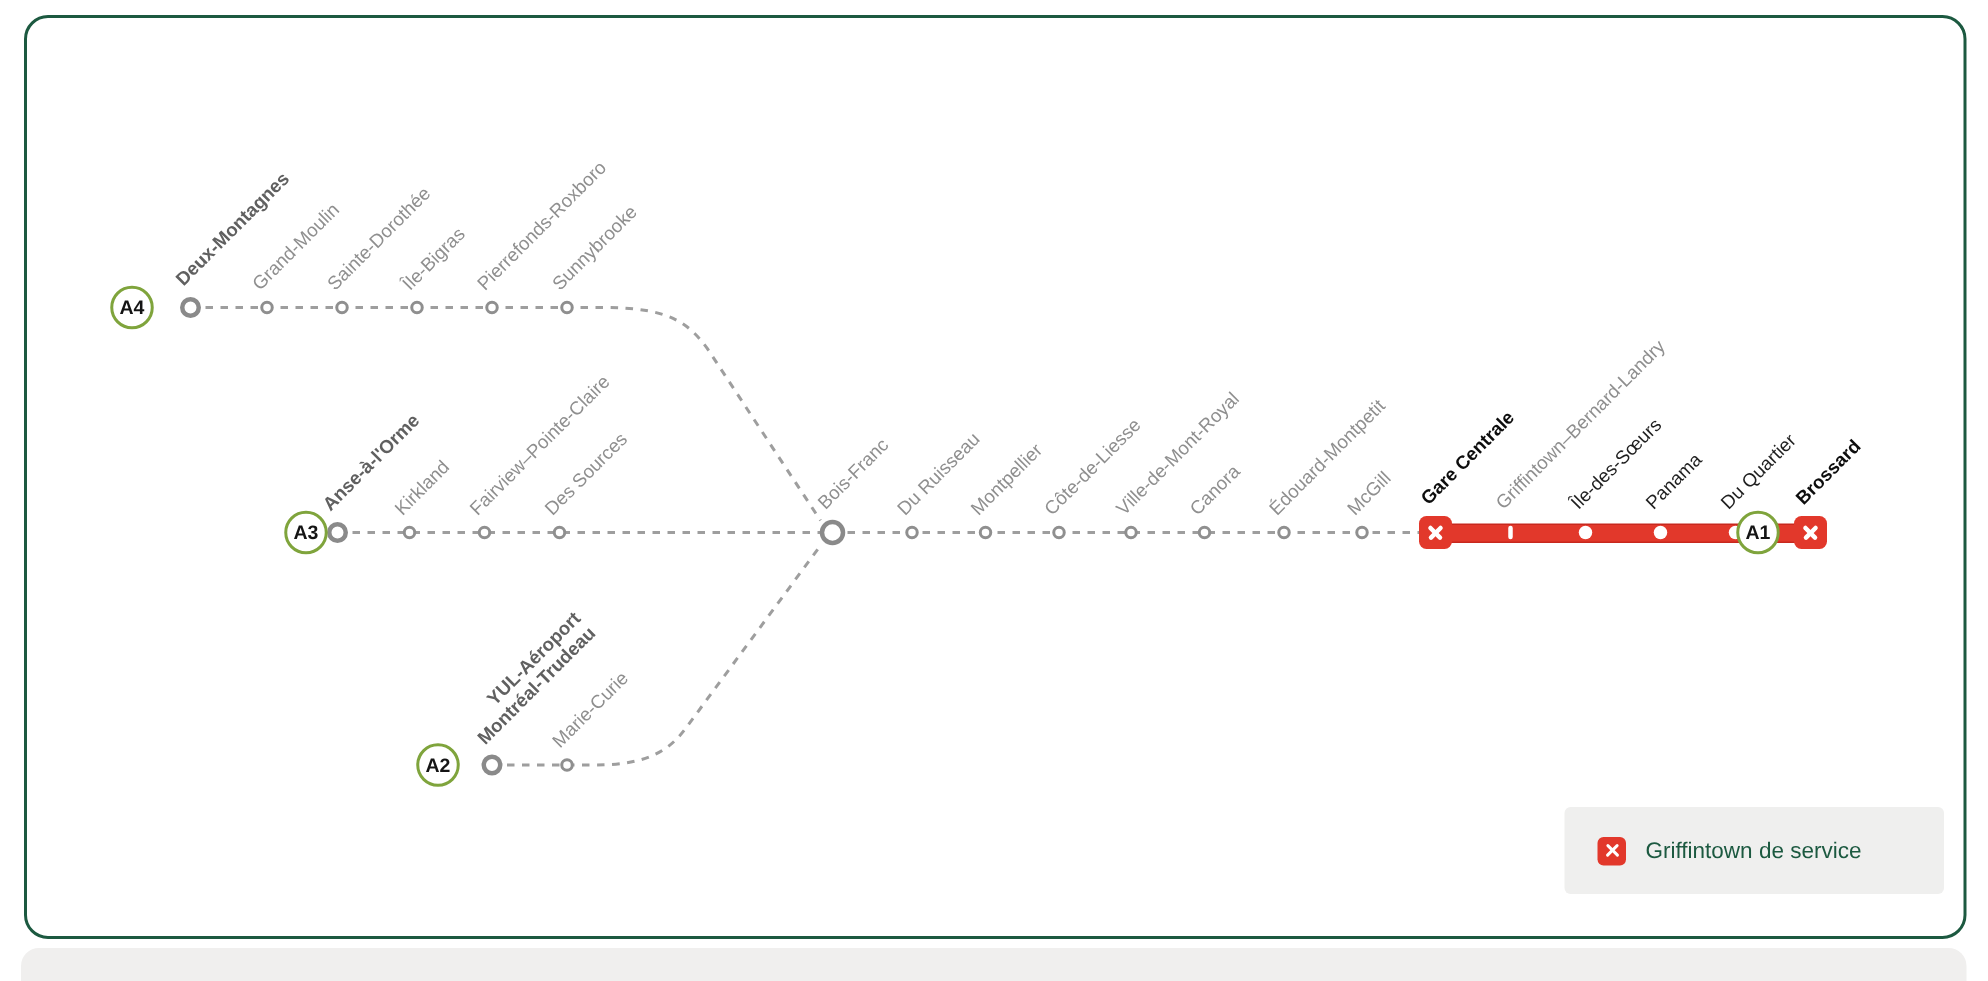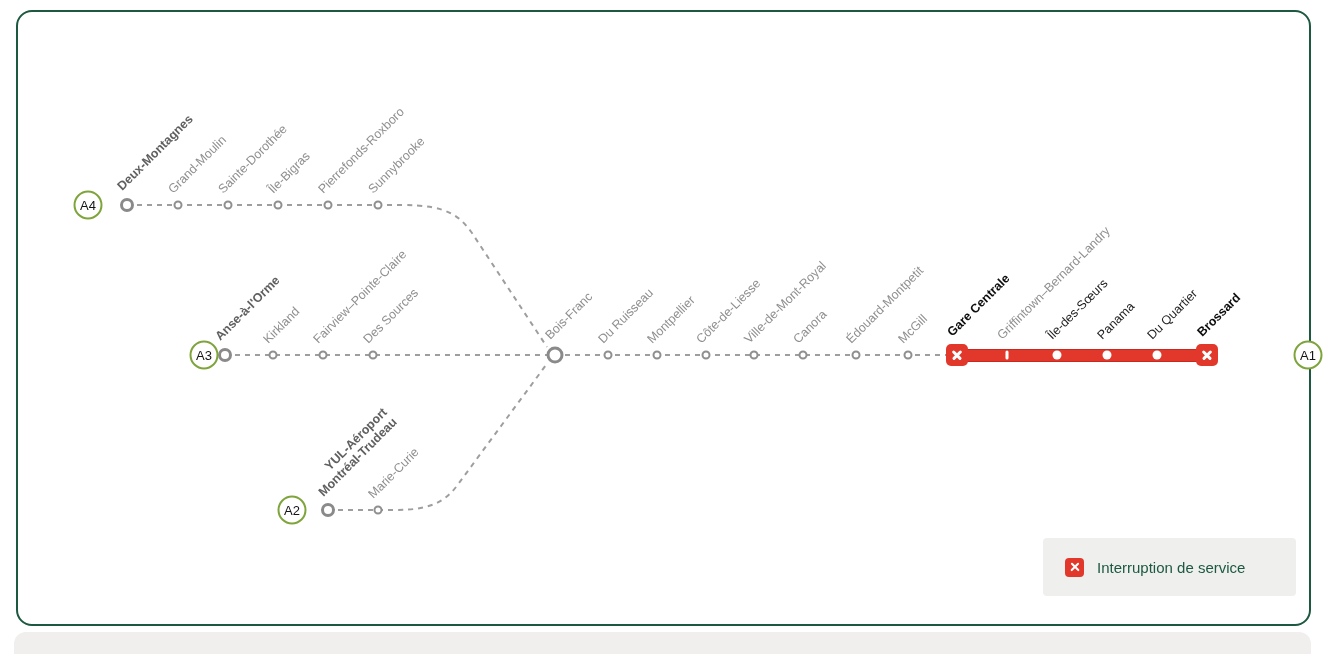--- a/index.html
+++ b/index.html
@@ -60,21 +60,21 @@
   .tick {
     position:absolute; left:0; top:0; transform:translate(-50%,-50%);
     width:3px; height:9px; background:#ffffff; border-radius:1.5px;
   }
 
   .badge {
     position:absolute; transform:translate(-50%,-50%);
     width:29px; height:29px; box-sizing:border-box;
     background:#fff; border:2.5px solid #7fa43c; border-radius:50%;
     display:flex; align-items:center; justify-content:center;
-    font-weight:normal; font-size:13px; color:#141414; z-index:4;
+    font-weight:bold; font-size:13px; color:#141414; z-index:4;
   }
 
   .legend {
     position:absolute; left:1043px; top:538px; width:253px; height:58px;
     background:#efefee; border-radius:4px; z-index:4;
     display:flex; align-items:center; gap:13px;
     padding-left:22px; box-sizing:border-box;
   }
   .legend-x {
     position:relative; display:inline-block; flex:0 0 auto;
@@ -215,20 +215,20 @@
   <span class="lbl">Panama</span>
 </div>
 <div class="st dark" style="left:1157px;top:355px">
   <span class="reddot"></span>
   <span class="lbl">Du Quartier</span>
 </div>
 <div class="st boldblack" style="left:1207px;top:355px">
   <span class="xsq"></span>
   <span class="lbl">Brossard</span>
 </div>
-<div class="badge" style="left:1308px;top:355px">
+<div class="badge" style="left:1172px;top:355px">
     <span>A1</span>
   </div>
 
 <div class="legend">
   <span class="legend-x"></span>
-  <span class="legend-text">Interruption de service</span>
+  <span class="legend-text">Griffintown de service</span>
 </div>
 
 </body></html>

